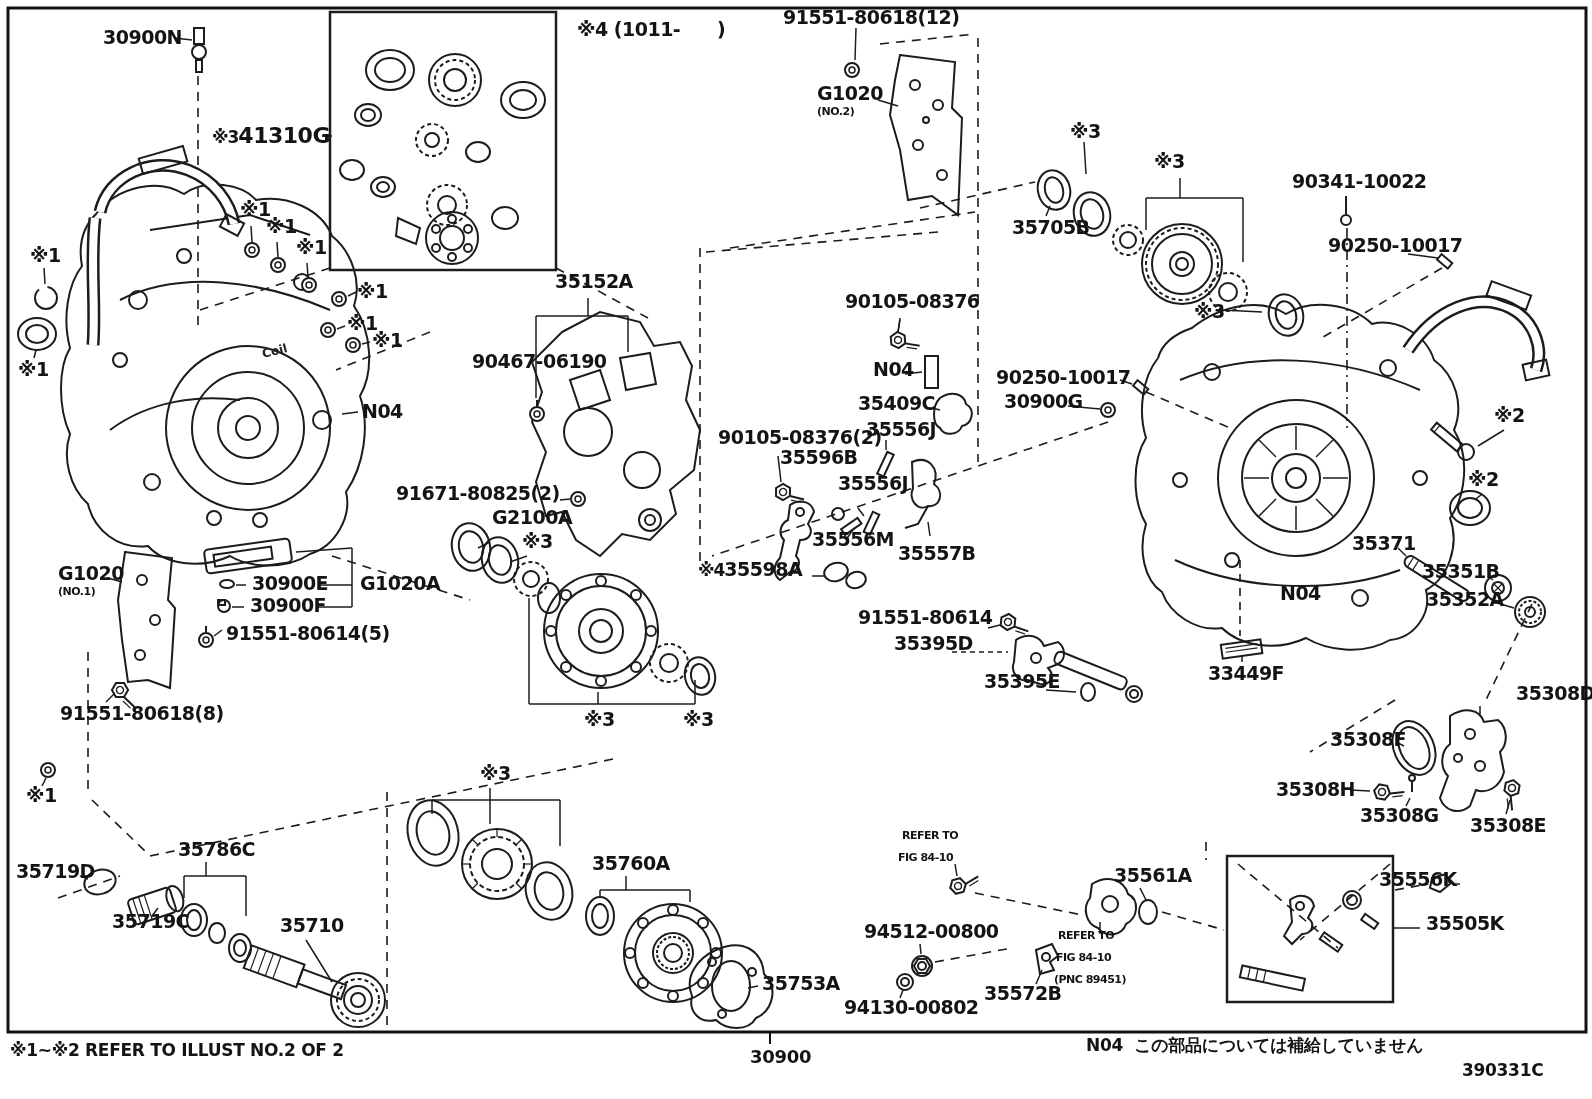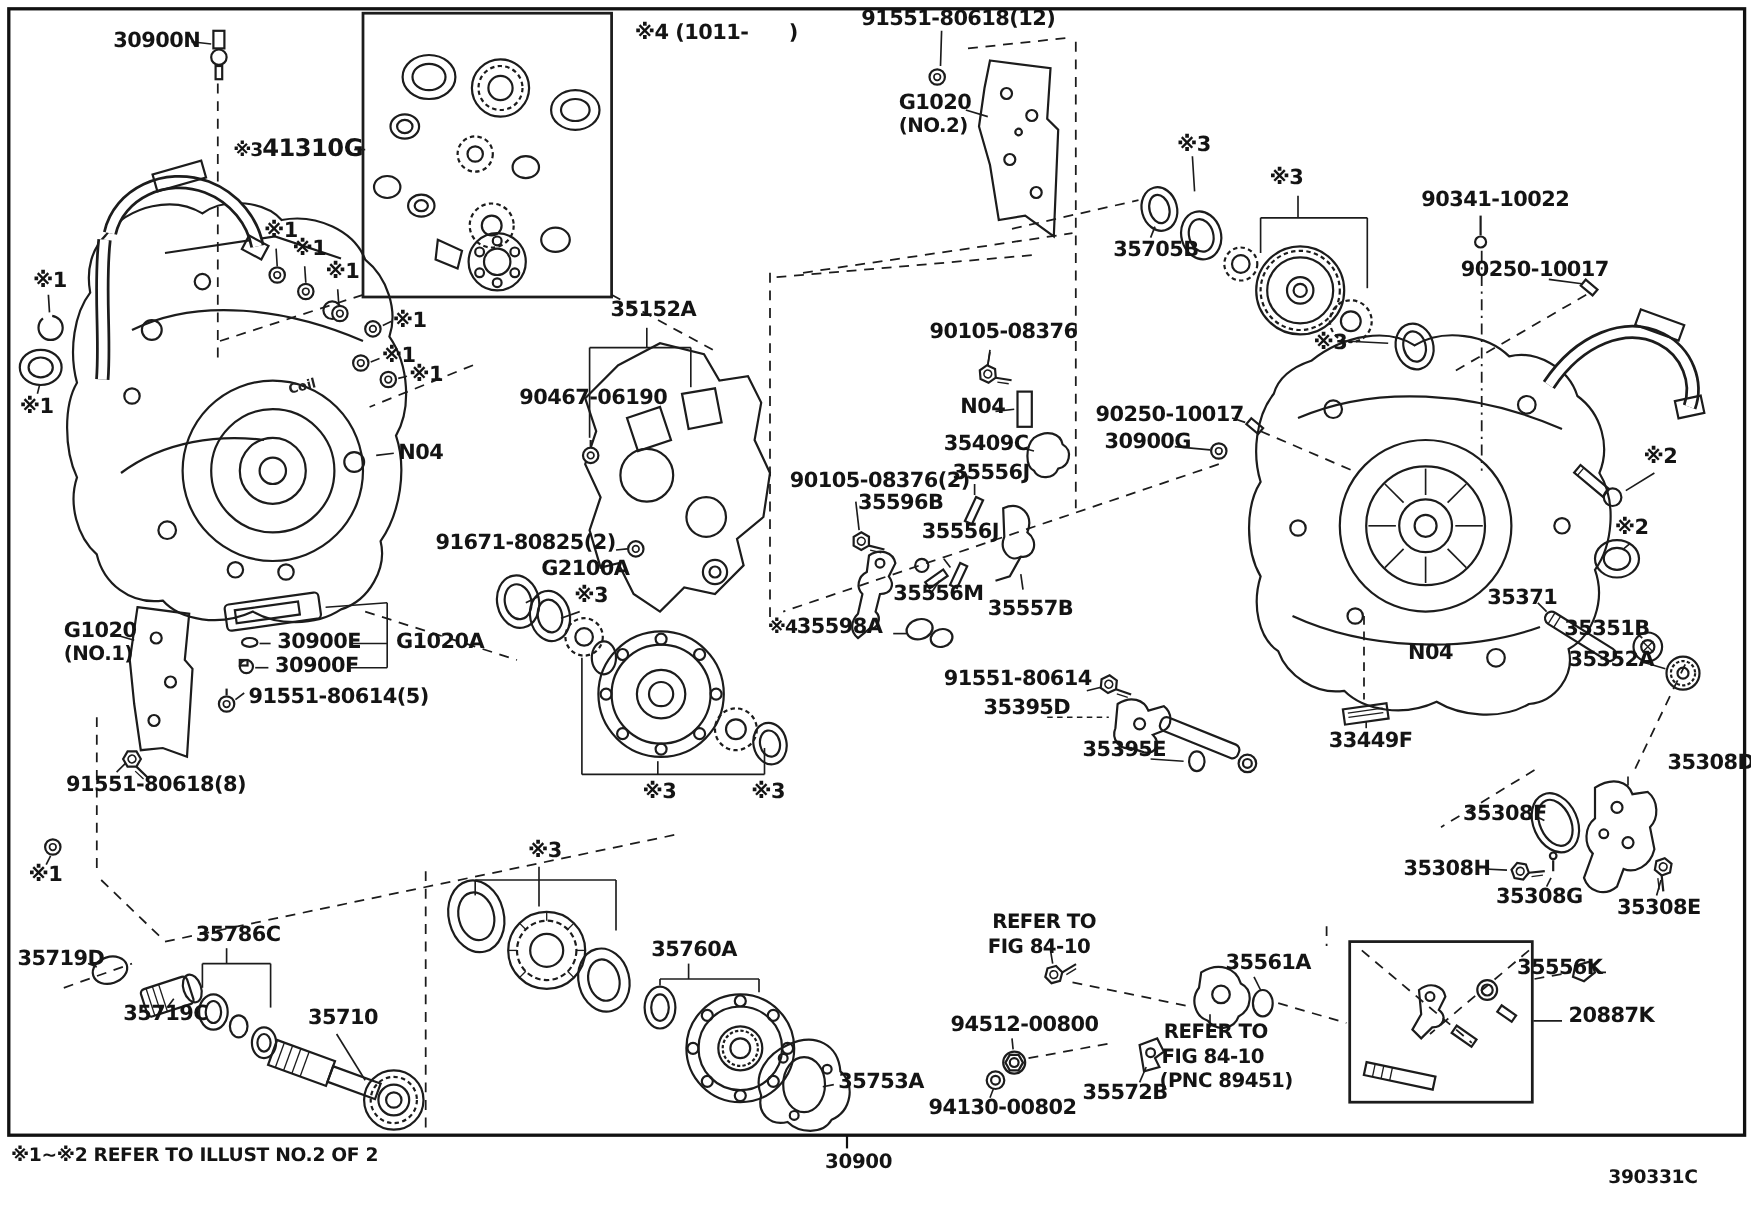--- a/index.html
+++ b/index.html
@@ -2,21 +2,21 @@
 <html><head>
 <meta charset="utf-8">
 <style>
   html,body{margin:0;padding:0;background:#fff;}
   .page{position:relative;width:1592px;height:1099px;background:#fff;overflow:hidden;
         font-family:"DejaVu Sans","Liberation Sans",sans-serif;color:#141414;}
   .art{position:absolute;left:0;top:0;}
   .lbl{position:absolute;font-weight:bold;font-size:19px;line-height:1.05;
        letter-spacing:-0.5px;white-space:pre;color:#141414;}
   .big{font-size:22px;}
-  .sm{font-size:18px;}
+  .sm{font-size:11px;}
   .sym{font-size:17px;letter-spacing:-1px;}
   .cast{position:absolute;font-size:12px;font-weight:bold;transform:rotate(-14deg);color:#222;}
   .footer-note{position:absolute;font-weight:bold;font-size:17px;letter-spacing:-0.3px;white-space:pre;}
 </style>
 </head>
 <body>
 
 <div class="page">
 
 <svg class="art" width="1592" height="1099" viewBox="0 0 1592 1099">
@@ -675,21 +675,22 @@
 <div class="lbl" style="left:844px;top:998px">94130-00802</div>
 
 <div class="lbl" style="left:1114px;top:866px">35561A</div>
 <div class="lbl" style="left:984px;top:984px">35572B</div>
 
 <div class="lbl sm" style="left:1058px;top:930px">REFER TO</div>
 <div class="lbl sm" style="left:1056px;top:952px">FIG 84-10</div>
 <div class="lbl sm" style="left:1054px;top:974px">(PNC 89451)</div>
 
 <div class="lbl" style="left:1379px;top:870px">35556K</div>
-<div class="lbl" style="left:1426px;top:914px">20887K</div>
+<div class="lbl" style="left:1426px;top:914px">35505K</div>
 
 <div class="cast" style="left:262px;top:344px">Coil</div>
 
 <div class="footer-note" style="left:10px;top:1040px">※1~※2 REFER TO ILLUST NO.2 OF 2</div>
 <div class="footer-note" style="left:750px;top:1046px;font-size:18px">30900</div>
+<div class="footer-note" style="left:1086px;top:1034px">N04  この部品については補給していません</div>
 <div class="footer-note" style="left:1462px;top:1060px">390331C</div>
 
 </div>
 
 </body></html>

